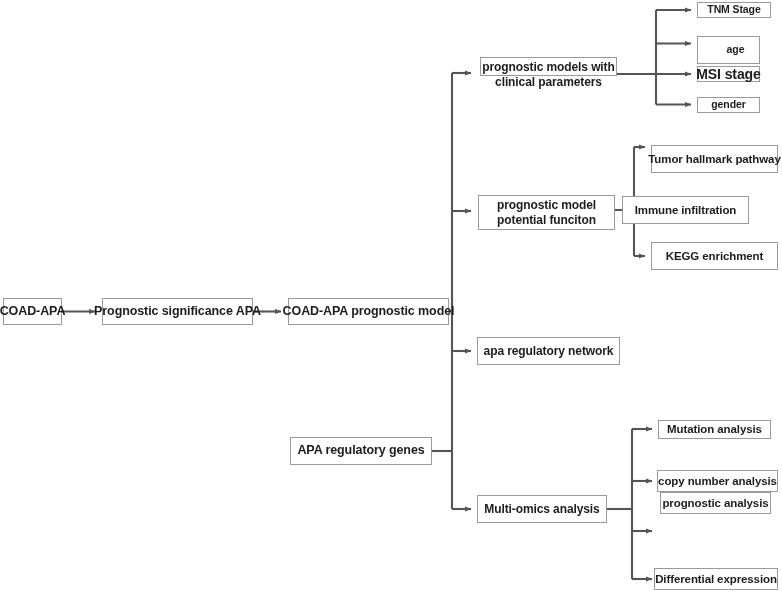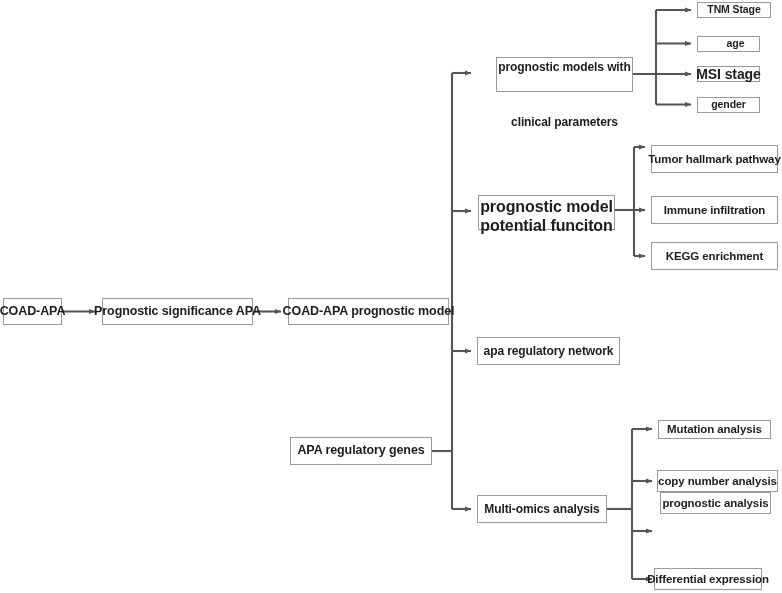--- a/index.html
+++ b/index.html
@@ -109,75 +109,75 @@
   </div>
 
   <div class="node" style="left:288px; top:298px; width:161px; height:27px; font-size:12.5px;">
     <span class="ln">COAD-APA prognostic model</span>
   </div>
 
   <div class="node" style="left:290px; top:437px; width:142px; height:28px; font-size:12.5px;justify-content:center;">
     <span class="ln">APA regulatory genes</span>
   </div>
 
-  <div class="node two-line" style="left:496px; top:57px; width:137px; height:35px; font-size:12px;gap:40px;">
+  <div class="node two-line" style="left:480px; top:57px; width:137px; height:19px; font-size:12px;">
     <span class="ln">prognostic models with</span>
     <span class="ln">clinical parameters</span>
   </div>
 
-  <div class="node two-line" style="left:478px; top:195px; width:137px; height:35px; font-size:16px;">
+  <div class="node two-line" style="left:478px; top:195px; width:137px; height:35px; font-size:12px;">
     <span class="ln">prognostic model</span>
     <span class="ln">potential funciton</span>
   </div>
 
   <div class="node" style="left:477px; top:337px; width:143px; height:28px; font-size:12px;">
     <span class="ln">apa regulatory network</span>
   </div>
 
   <div class="node" style="left:477px; top:495px; width:130px; height:28px; font-size:12px;">
     <span class="ln">Multi-omics analysis</span>
   </div>
 
   <div class="node" style="left:697px; top:2px; width:74px; height:16px; font-size:10.5px;">
     <span class="ln">TNM Stage</span>
   </div>
 
-  <div class="node" style="left:697px; top:36px; width:63px; height:16px; font-size:10.5px;padding-left:14px;">
+  <div class="node" style="left:697px; top:36px; width:63px; height:28px; font-size:10.5px;padding-left:14px;">
     <span class="ln">age</span>
   </div>
 
   <div class="node" style="left:697px; top:66px; width:63px; height:16px; font-size:14px;">
     <span class="ln">MSI stage</span>
   </div>
 
   <div class="node" style="left:697px; top:97px; width:63px; height:16px; font-size:10.5px;">
     <span class="ln">gender</span>
   </div>
 
   <div class="node" style="left:651px; top:133px; width:127px; height:28px; font-size:11.5px;margin-top:12px;">
     <span class="ln">Tumor hallmark pathway</span>
   </div>
 
-  <div class="node" style="left:651px; top:196px; width:127px; height:28px; font-size:11.5px;">
+  <div class="node" style="left:622px; top:196px; width:127px; height:28px; font-size:11.5px;">
     <span class="ln">Immune infiltration</span>
   </div>
 
   <div class="node" style="left:651px; top:242px; width:127px; height:28px; font-size:11.5px;">
     <span class="ln">KEGG enrichment</span>
   </div>
 
   <div class="node" style="left:658px; top:420px; width:113px; height:19px; font-size:11.5px;">
     <span class="ln">Mutation analysis</span>
   </div>
 
   <div class="node" style="left:657px; top:470px; width:121px; height:22px; font-size:11.5px;">
     <span class="ln">copy number analysis</span>
   </div>
 
   <div class="node" style="left:660px; top:492px; width:111px; height:22px; font-size:11.5px;">
     <span class="ln">prognostic analysis</span>
   </div>
 
-  <div class="node" style="left:654px; top:568px; width:108px; height:22px; font-size:11.5px;">
+  <div class="node" style="left:654px; top:568px; width:124px; height:22px; font-size:11.5px;">
     <span class="ln">Differential expression</span>
   </div>
 
 </div>
 
 </body></html>

